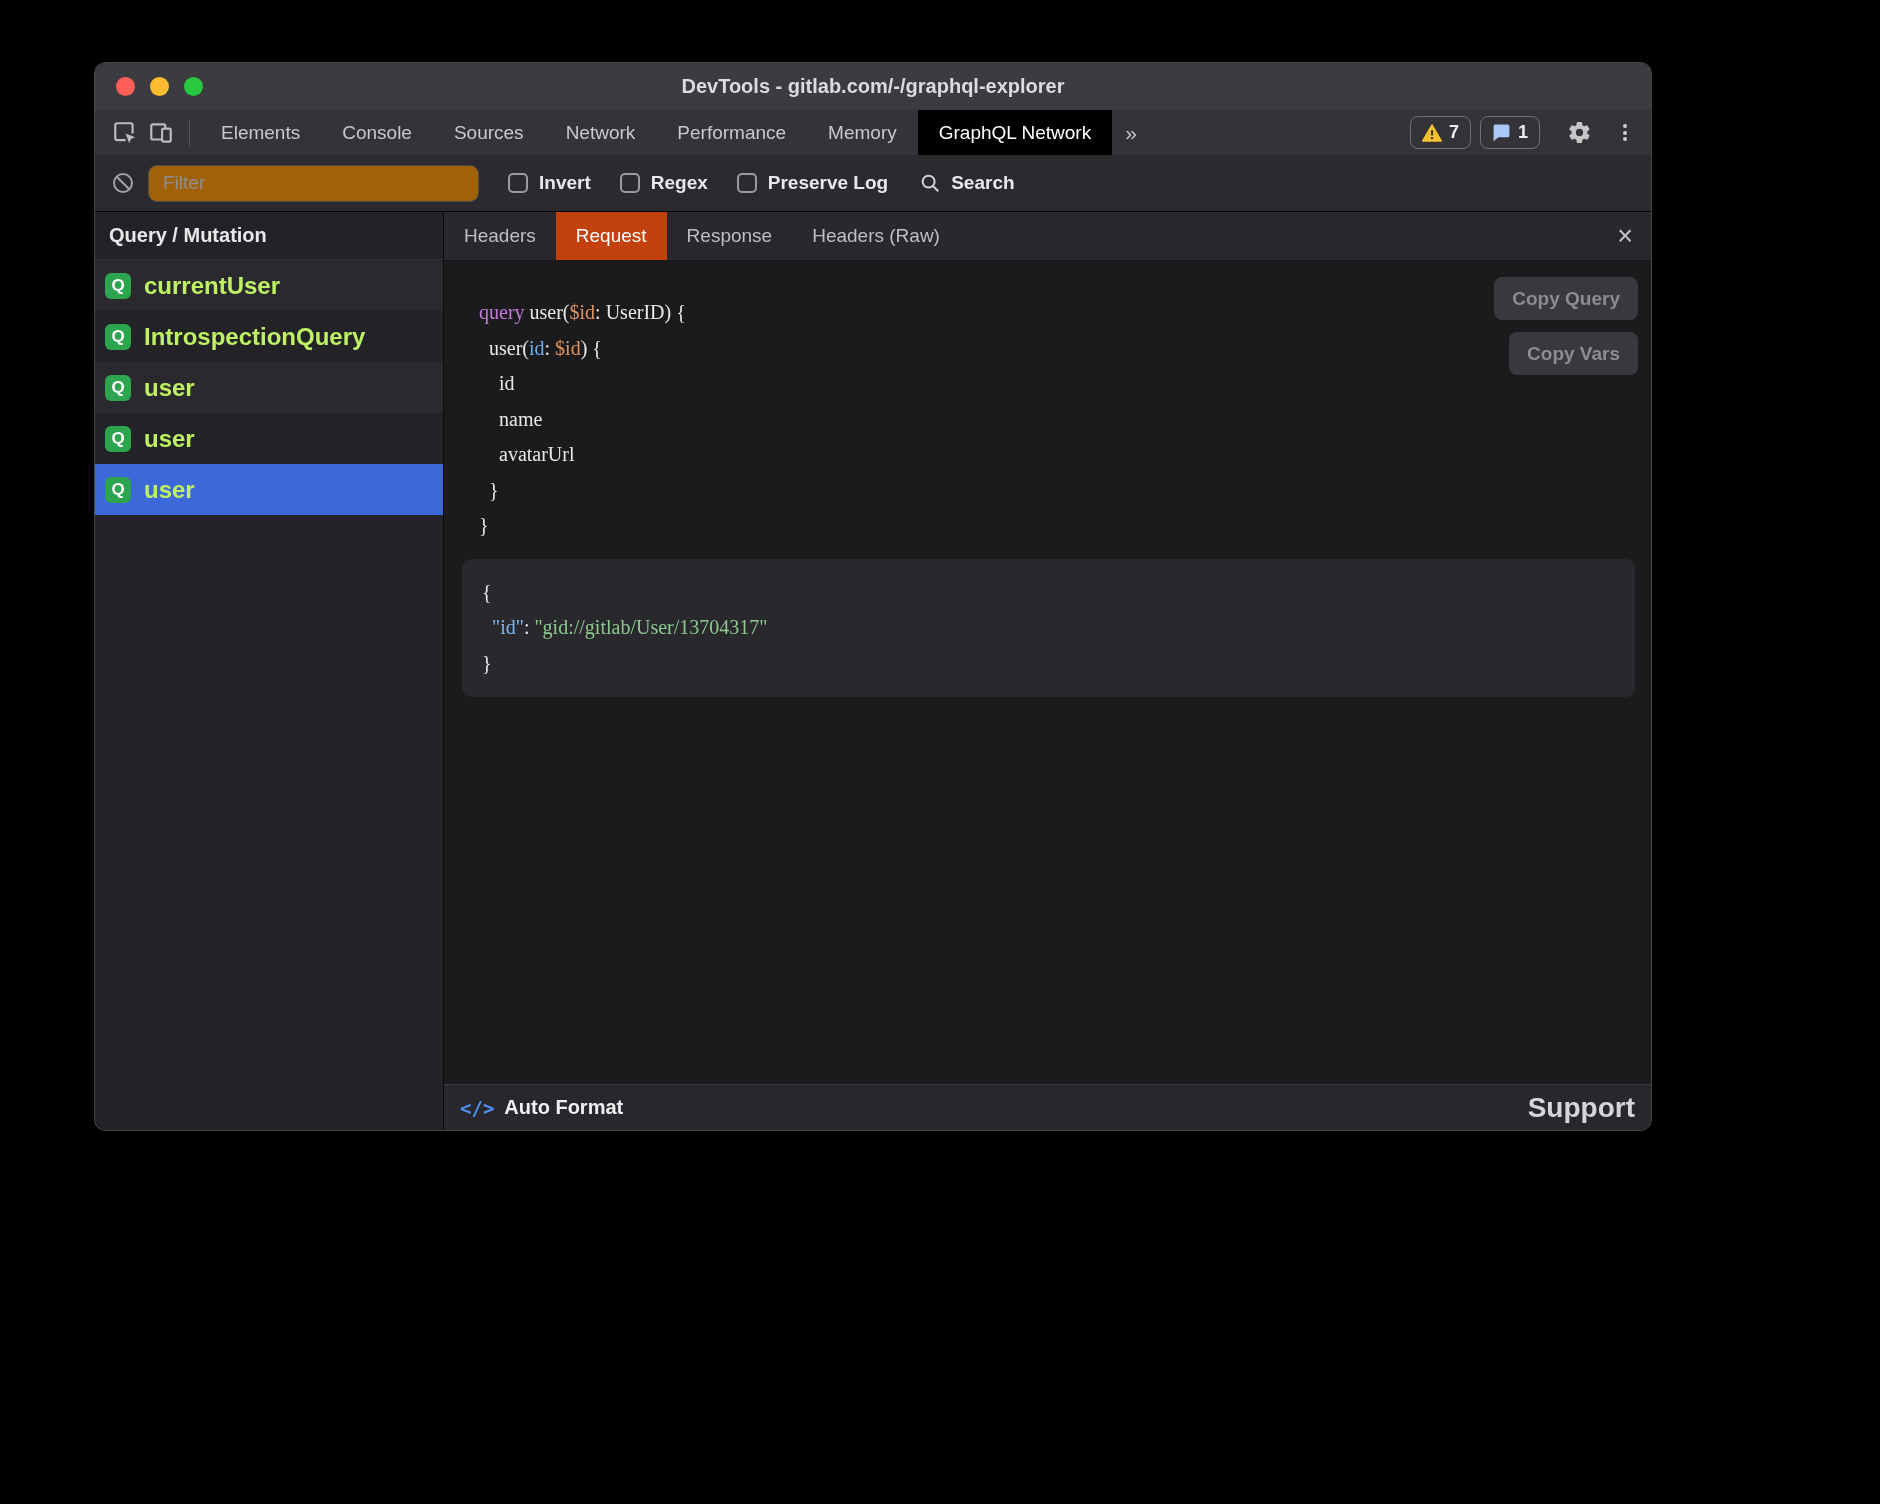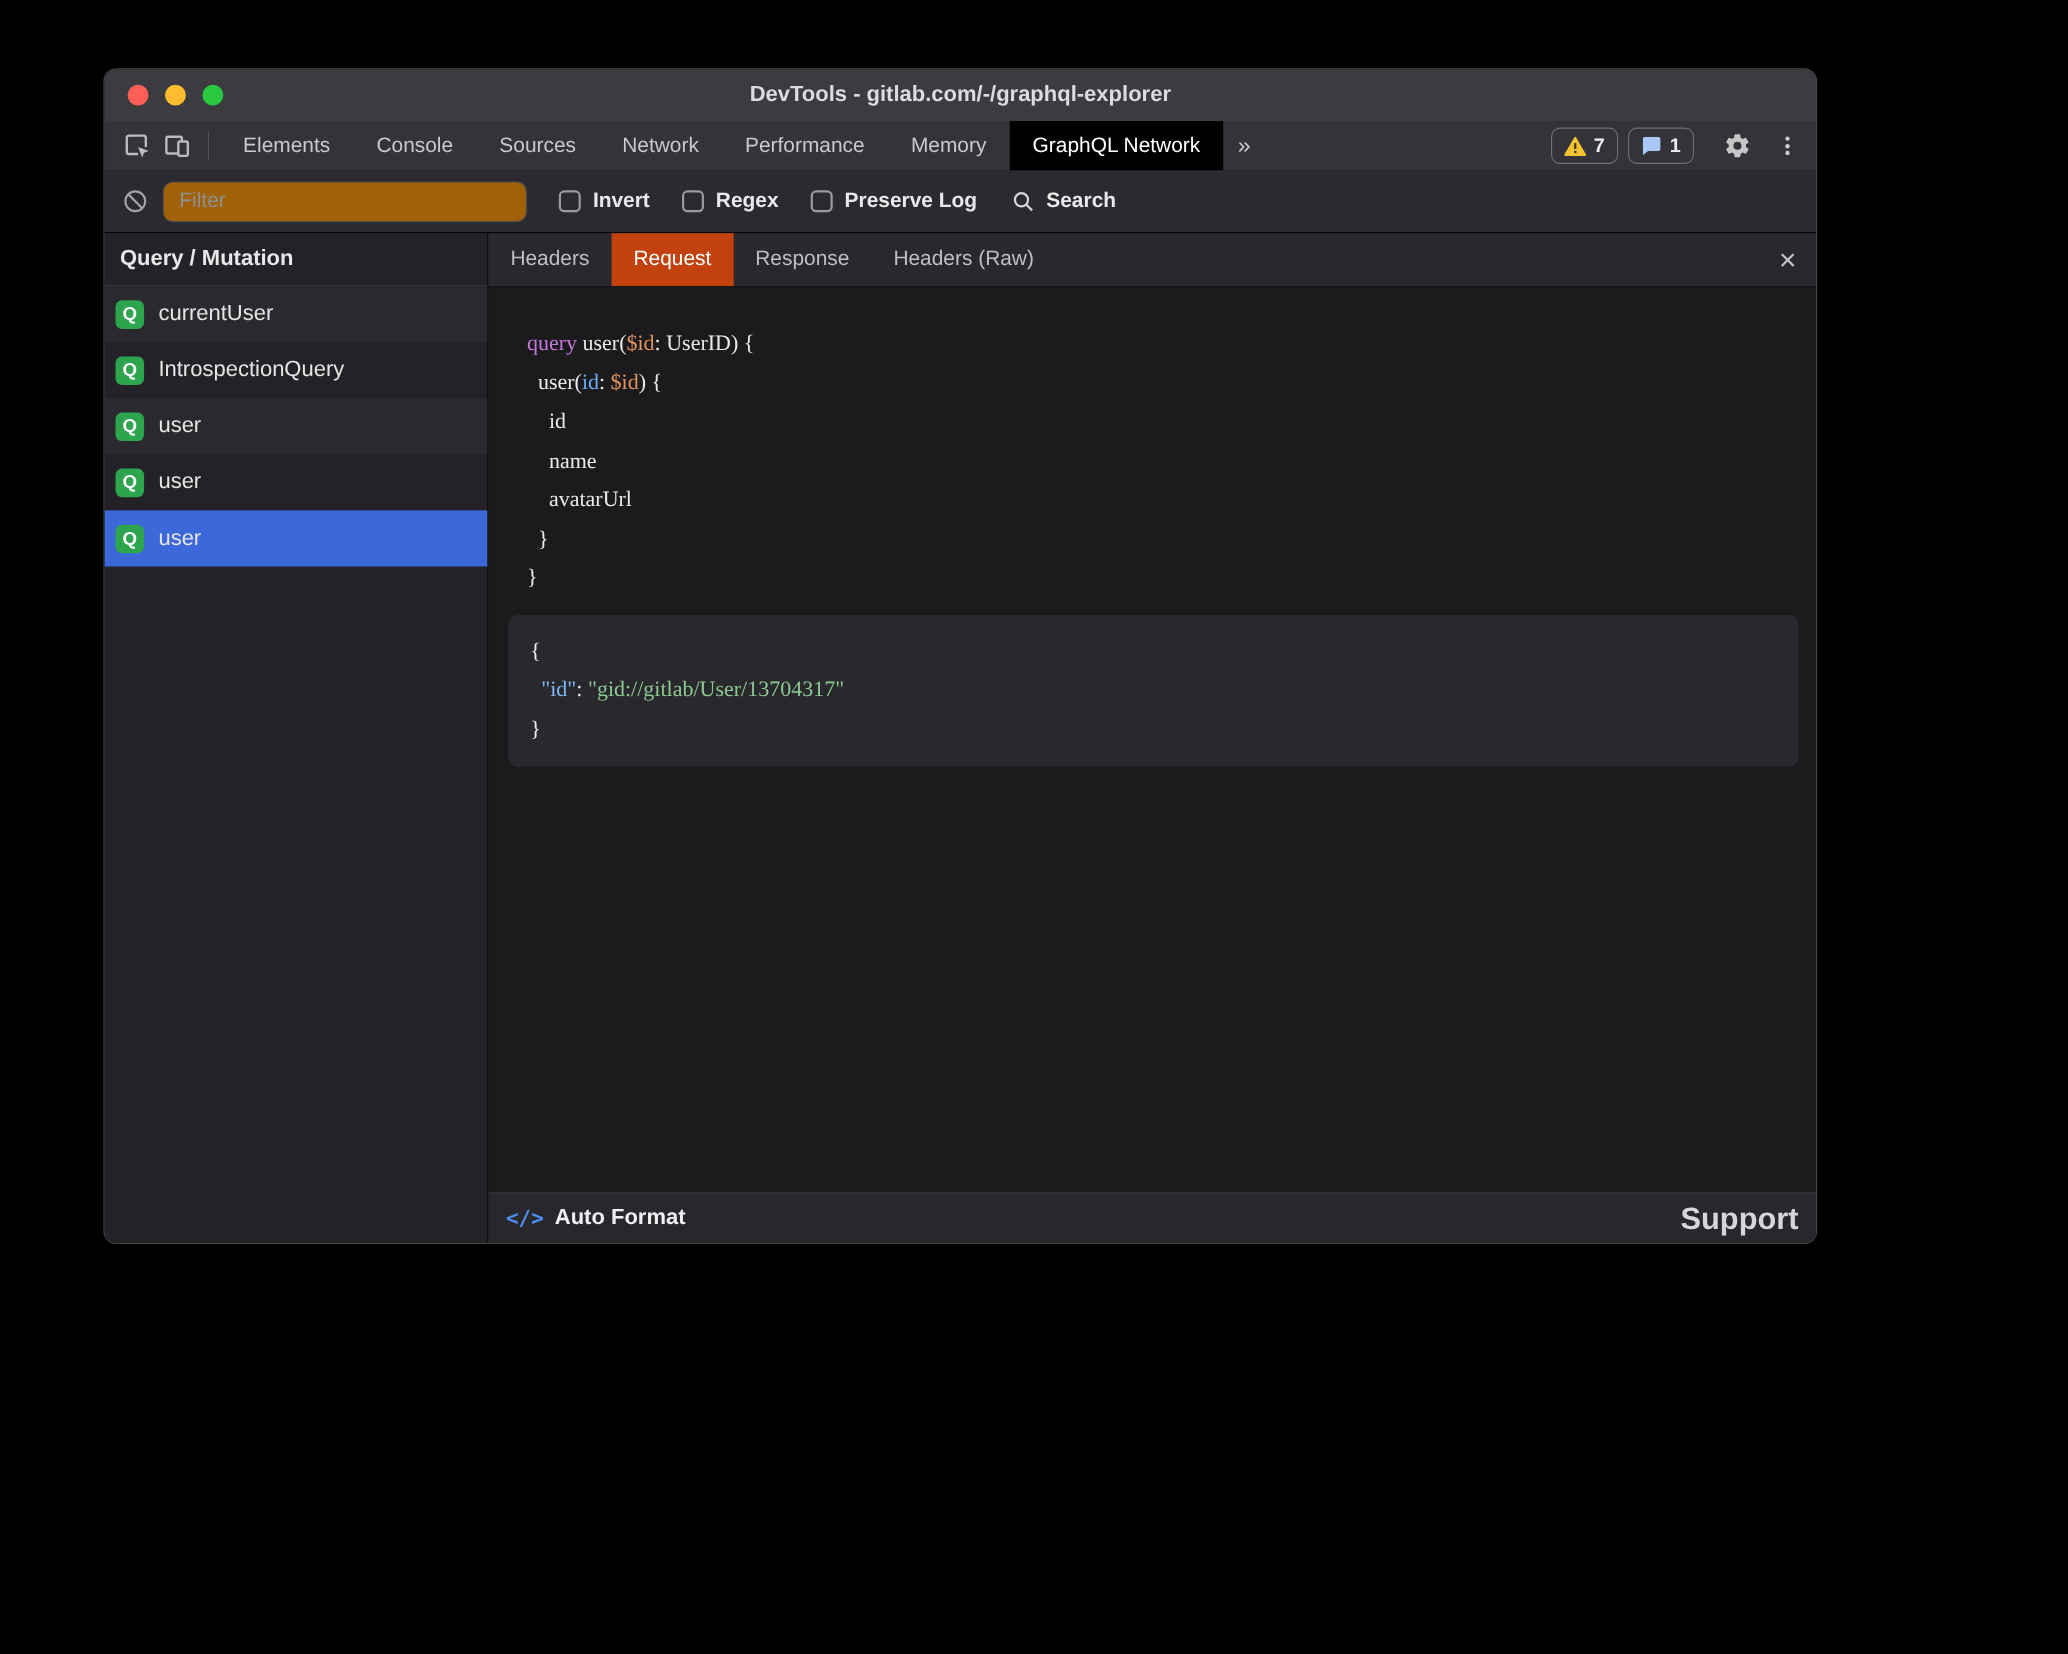--- a/index.html
+++ b/index.html
@@ -56,21 +56,21 @@
 
   .sidebar { width: 349px; background: #232327; border-right: 1px solid #0a0a0a; display: flex; flex-direction: column; }
   .sidebar-header { height: 48px; flex: 0 0 auto; display: flex; align-items: center; padding-left: 14px;
                     font-size: 20px; font-weight: bold; color: #e8e8ea; border-bottom: 1px solid #333338; }
   .sidebar-list { flex: 1; }
   .sidebar-item { height: 51px; display: flex; align-items: center; padding-left: 10px; cursor: pointer; }
   .sidebar-item:nth-child(odd) { background: #2a2a2e; }
   .sidebar-item.selected { background: #3c68da; }
   .qbadge { width: 26px; height: 26px; flex: 0 0 auto; border-radius: 6px; background: #2da44e; color: #fff;
             font-weight: bold; font-size: 17px; display: flex; align-items: center; justify-content: center; }
-  .sidebar-item .label { margin-left: 13px; font-size: 20px; font-weight: normal; color: #e5e5e5; white-space: nowrap; }
+  .sidebar-item .label { margin-left: 13px; font-size: 24px; font-weight: bold; color: #bef264; white-space: nowrap; }
 
   .main { flex: 1; display: flex; flex-direction: column; background: #1b1b1e; min-width: 0; }
   .detail-tabs { height: 49px; flex: 0 0 auto; background: #29292d; display: flex; align-items: center;
                  border-bottom: 1px solid #151517; }
   .dtab { height: 100%; display: flex; align-items: center; padding: 0 20px; font-size: 19px; color: #bfbfc2; cursor: pointer; white-space: nowrap; }
   .dtab.selected { background: #c2410c; color: #fff; }
   .close { margin-left: auto; margin-right: 18px; font-size: 27px; color: #c6c6c8; cursor: pointer; line-height: 1; }
 
   .detail-body { flex: 1; position: relative; padding: 34px 16px 0 18px; overflow: hidden; }
   .code { font-family: Liberation Serif, serif; font-size: 20px; line-height: 35.5px; }
@@ -218,20 +218,24 @@
     <div class="main">
       <div class="detail-tabs">
         <div class="dtab">Headers</div>
         <div class="dtab selected">Request</div>
         <div class="dtab">Response</div>
         <div class="dtab">Headers (Raw)</div>
         <div class="close">×</div>
       </div>
 
       <div class="detail-body">
+        <div class="copy-buttons">
+          <button class="copy-btn">Copy Query</button>
+          <button class="copy-btn">Copy Vars</button>
+        </div>
 
         <div class="code query-code">
             <div class="code-line"><span class="tok-kw">query </span><span class="tok-plain">user(</span><span class="tok-var">$id</span><span class="tok-plain">: UserID) {</span></div>
             <div class="code-line"><span class="tok-plain">  user(</span><span class="tok-prop">id</span><span class="tok-plain">: </span><span class="tok-var">$id</span><span class="tok-plain">) {</span></div>
             <div class="code-line"><span class="tok-plain">    id</span></div>
             <div class="code-line"><span class="tok-plain">    name</span></div>
             <div class="code-line"><span class="tok-plain">    avatarUrl</span></div>
             <div class="code-line"><span class="tok-plain">  }</span></div>
             <div class="code-line"><span class="tok-plain">}</span></div>
           </div>

